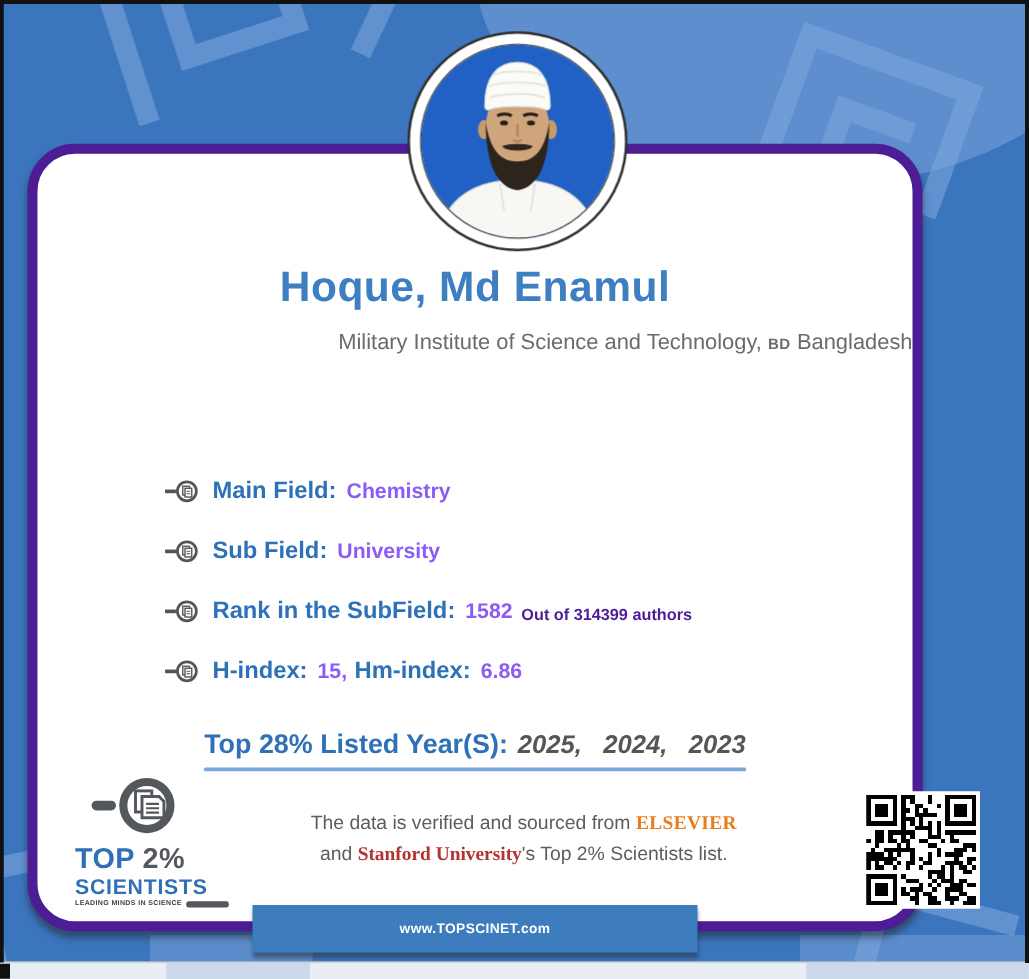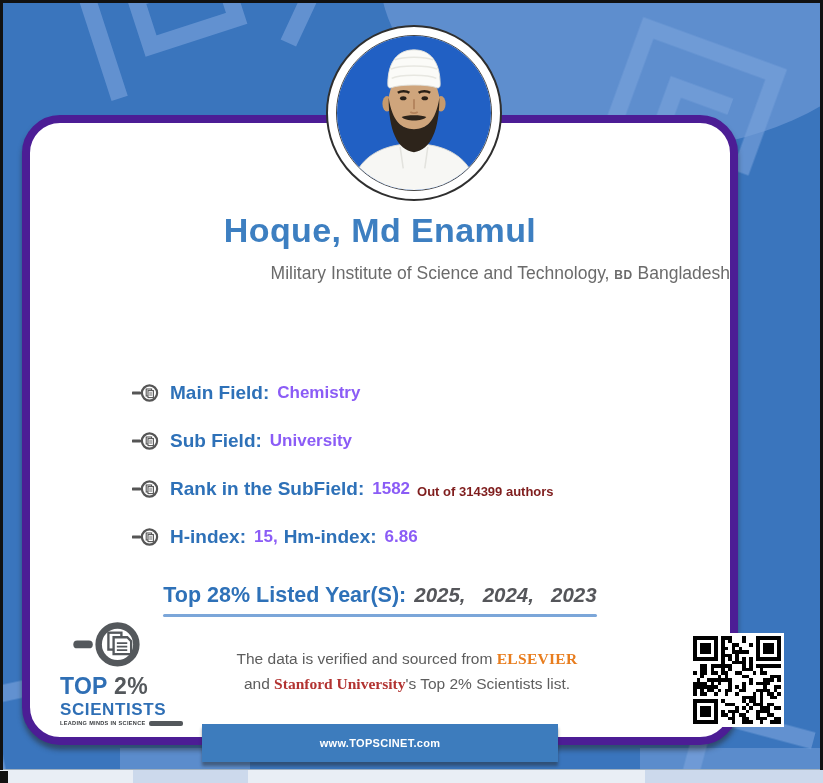--- a/index.html
+++ b/index.html
@@ -50,31 +50,31 @@
     background:#3d7cc0;border-radius:10px 26px 10px 26px;
     display:flex;align-items:center;justify-content:center;color:#fff;font-size:21px;}
   .rank-badge .lbl{font-weight:800;margin-right:7px;}
 
   
   .fields{position:absolute;left:102px;top:246px;width:640px;z-index:6;}
   .field-row{height:48px;display:flex;align-items:center;}
   .bullet{width:30px;height:20px;margin-right:8px;flex:0 0 auto;}
   .field-label{font-size:19px;font-weight:800;color:#2e71b8;margin-right:8px;white-space:pre;}
   .field-value{font-size:17px;font-weight:800;color:#8b5cf6;white-space:pre;}
-  .field-note{font-size:13px;font-weight:800;color:#7f1d1d;margin-left:7px;padding-top:5px;}
+  .field-note{font-size:13px;font-weight:800;color:#4c1d95;margin-left:7px;padding-top:5px;}
 
   
   .years{position:absolute;left:0;top:460px;width:100%;text-align:center;z-index:6;}
   .years-inner{display:inline-block;}
   .years-label{font-size:21.5px;font-weight:800;color:#2e71b8;margin-right:8px;}
   .years-values{font-size:20.5px;font-style:italic;font-weight:600;color:#55565a;white-space:pre;text-align:center;}
   .years-underline{margin-top:6px;height:3px;background:#7ba6d9;border-radius:2px;}
 
   
-  .footer-text{position:absolute;left:202px;top:524px;width:350px;text-align:center;
+  .footer-text{position:absolute;left:214px;top:524px;width:350px;text-align:center;
     font-size:15.5px;line-height:1.6;color:#5d5d5d;z-index:6;}
   .src1{font-family:"Liberation Serif", serif;font-weight:700;color:#e87d1e;letter-spacing:.3px;}
   .src2{font-family:"Liberation Serif", serif;font-weight:700;color:#b23331;}
 
   
   .logo{position:absolute;left:30px;top:498px;width:120px;text-align:left;z-index:6;line-height:1;}
   .logo-mark{display:block;margin-left:12px;}
   .logo-line1{font-size:23px;font-weight:900;letter-spacing:.3px;margin-top:2px;}
   .logo-top{color:#2f6fb5;}
   .logo-pct{color:#54585c;}

